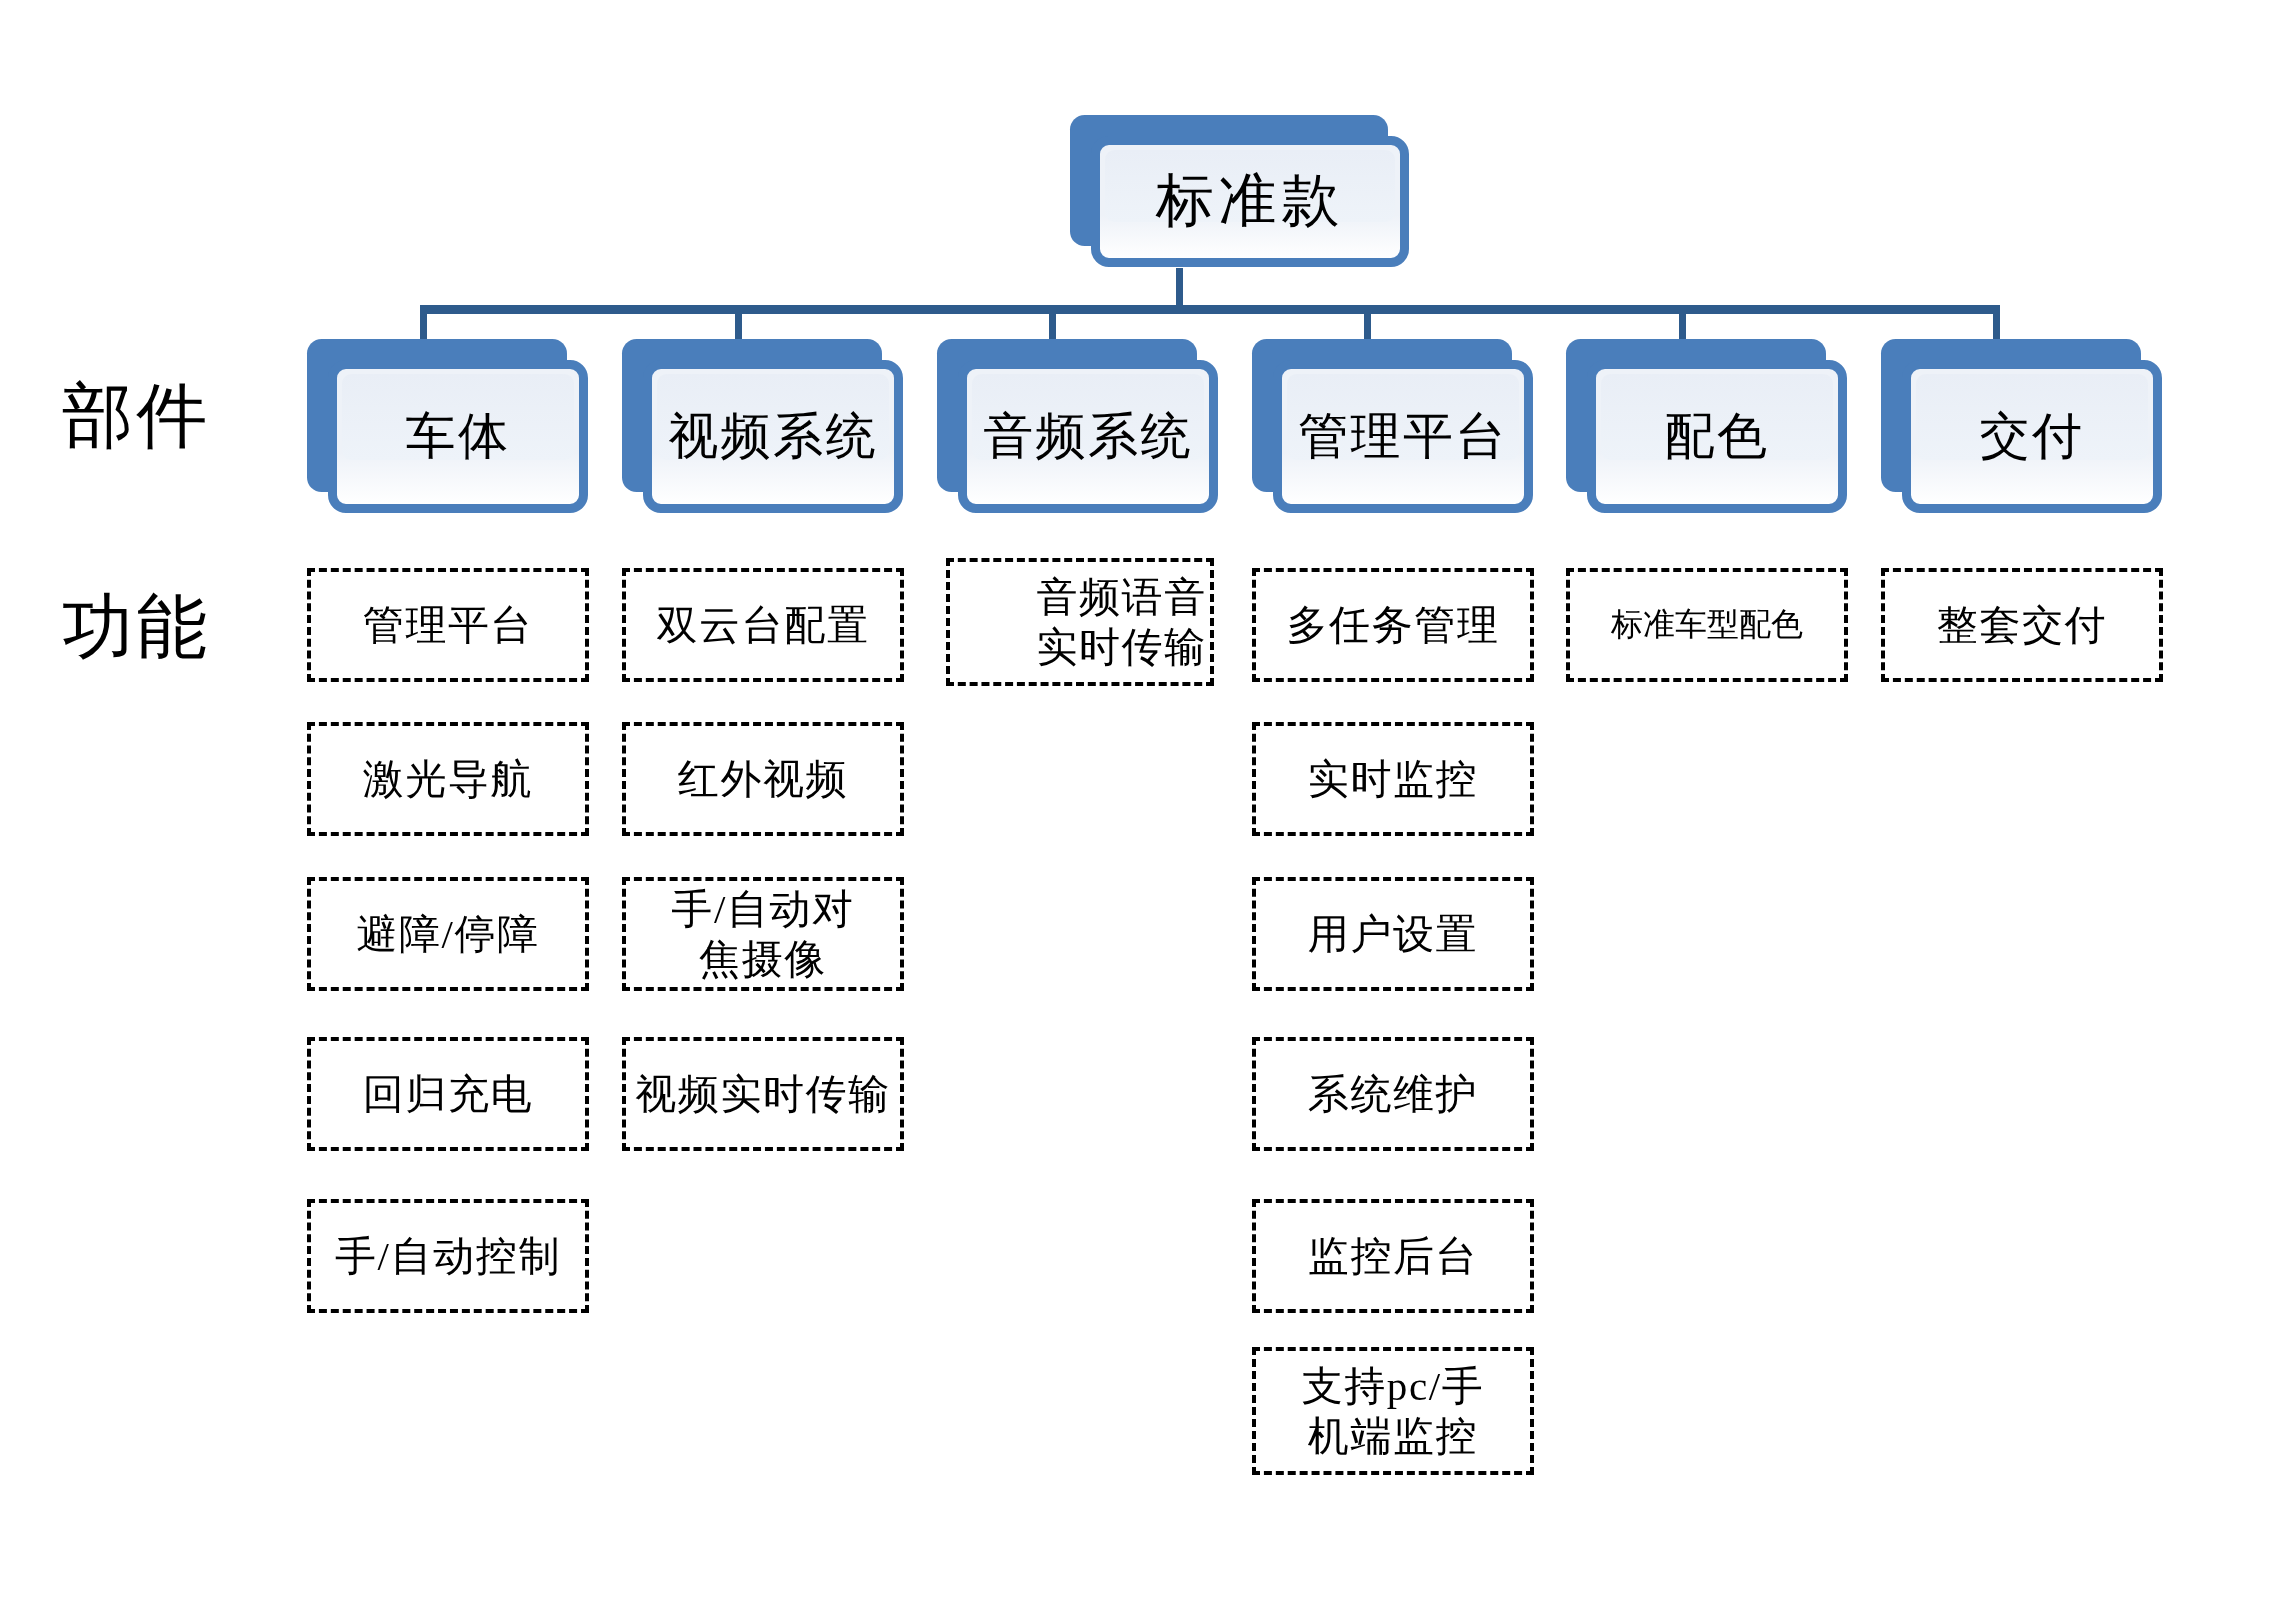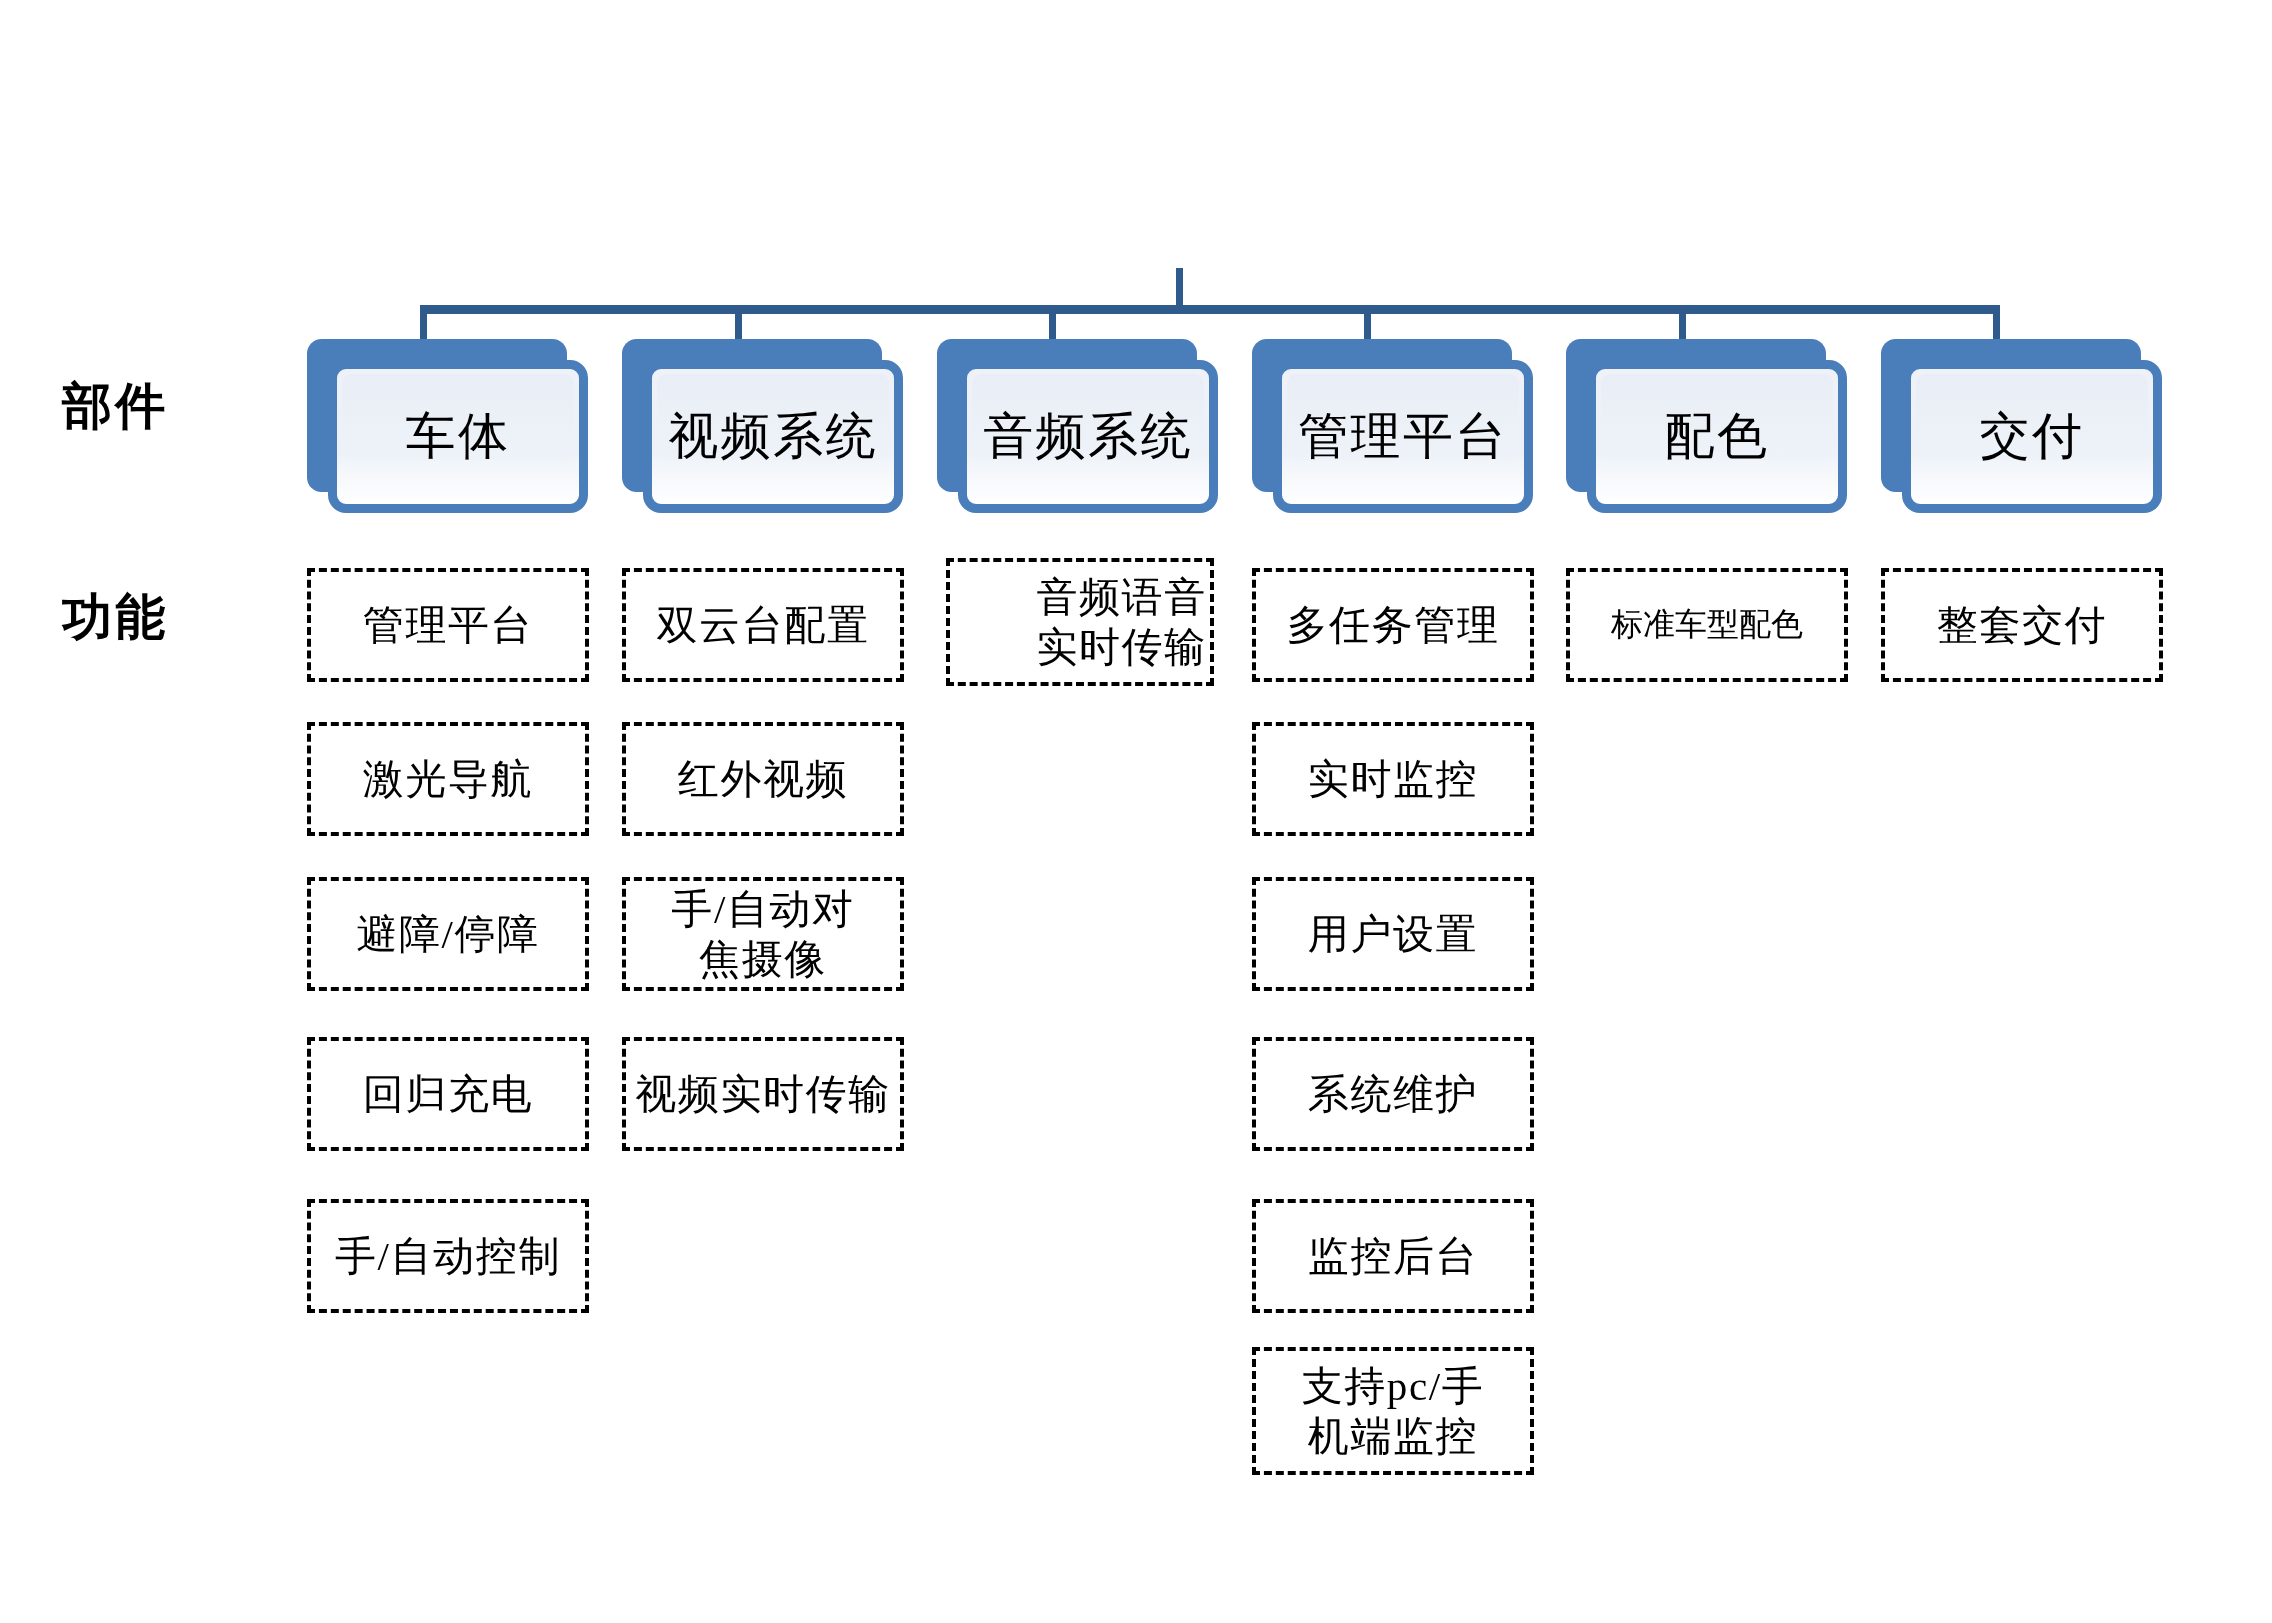--- a/index.html
+++ b/index.html
@@ -14,27 +14,26 @@
     position: relative;
     width: 2273px;
     height: 1623px;
     background: #ffffff;
     overflow: hidden;
   }
 
   
   .row-label {
     position: absolute;
-    font-size: 50px;
+    font-size: 71px;
     line-height: 1;
     color: #000000;
     letter-spacing: 3.2px;
     white-space: nowrap;
     font-family: "Liberation Serif", "DejaVu Serif", serif;
-    font-weight: bold;
   }
 
   
   .node {
     position: absolute;
   }
   .node .back {
     position: absolute;
     left: 0;
     top: 0;
@@ -109,20 +108,26 @@
   .fbox.two-line .ftext { white-space: pre-line; }
 </style>
 </head>
 <body>
 
 <div id="canvas">
 
   <div class="row-label" style="left:62px; top:381px;">部件</div>
   <div class="row-label" style="left:62px; top:592px;">功能</div>
 
+  <div class="node" id="node-root" style="left:1070px; top:115px; width:318px; height:131px;">
+    <div class="back"></div>
+    <div class="front">
+      <span class="label">标准款</span>
+    </div>
+  </div>
 
   <div class="conn" style="left:1176px; top:268px; width:7.3px; height:44px;"></div>
 
   <div class="conn" style="left:420px; top:305px; width:1579px; height:9px;"></div>
 
   <div class="conn" style="left:420px; top:305px; width:6.5px; height:47px;"></div>
   <div class="conn" style="left:735px; top:305px; width:6.5px; height:47px;"></div>
   <div class="conn" style="left:1049px; top:305px; width:6.5px; height:47px;"></div>
   <div class="conn" style="left:1364px; top:305px; width:6.5px; height:47px;"></div>
   <div class="conn" style="left:1679px; top:305px; width:6.5px; height:47px;"></div>

